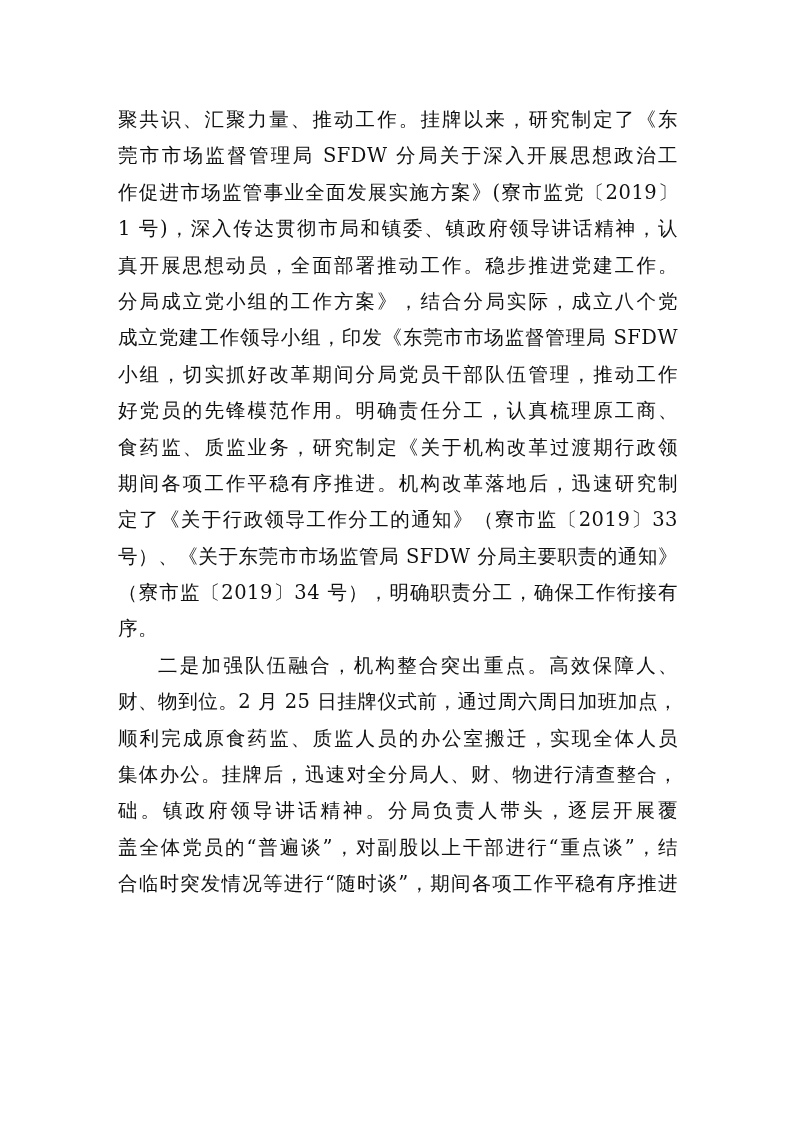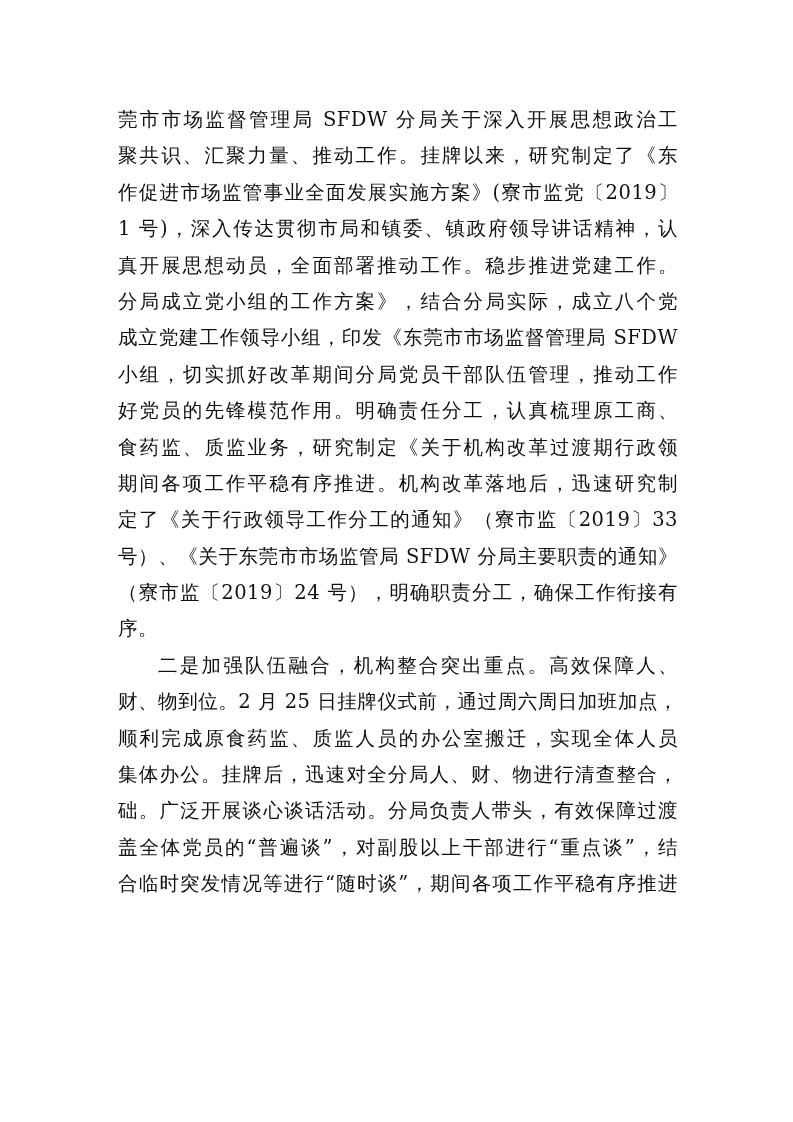--- a/index.html
+++ b/index.html
@@ -25,38 +25,38 @@
   }
   .line.last { text-align-last: left; }
   .indent { padding-left: 40px; }
   .bold { font-weight: normal; }
 </style>
 </head>
 <body>
 
 <div class="page">
   <div>
+    <span class="line">聚共识、汇聚力量、推动工作。挂牌以来，研究制定了《东</span>
     <span class="line">莞市市场监督管理局 SFDW 分局关于深入开展思想政治工</span>
-    <span class="line">聚共识、汇聚力量、推动工作。挂牌以来，研究制定了《东</span>
     <span class="line">作促进市场监管事业全面发展实施方案》(寮市监党〔2019〕</span>
     <span class="line">1 号)，深入传达贯彻市局和镇委、镇政府领导讲话精神，认</span>
     <span class="line">真开展思想动员，全面部署推动工作。稳步推进党建工作。</span>
     <span class="line">分局成立党小组的工作方案》，结合分局实际，成立八个党</span>
     <span class="line">成立党建工作领导小组，印发《东莞市市场监督管理局 SFDW</span>
     <span class="line">小组，切实抓好改革期间分局党员干部队伍管理，推动工作</span>
     <span class="line">好党员的先锋模范作用。明确责任分工，认真梳理原工商、</span>
     <span class="line">食药监、质监业务，研究制定《关于机构改革过渡期行政领</span>
     <span class="line">期间各项工作平稳有序推进。机构改革落地后，迅速研究制</span>
     <span class="line">定了《关于行政领导工作分工的通知》（寮市监〔2019〕33</span>
     <span class="line">号）、《关于东莞市市场监管局 SFDW 分局主要职责的通知》</span>
-    <span class="line">（寮市监〔2019〕24 号），明确职责分工，确保工作衔接有</span>
+    <span class="line">（寮市监〔2019〕34 号），明确职责分工，确保工作衔接有</span>
     <span class="line last">序。</span>
   </div>
   <div>
     <span class="line indent"><span class="bold">二是加强队伍融合，机构整合突出重点。</span><span>高效保障人、</span></span>
     <span class="line">财、物到位。2 月 25 日挂牌仪式前，通过周六周日加班加点，</span>
     <span class="line">顺利完成原食药监、质监人员的办公室搬迁，实现全体人员</span>
     <span class="line">集体办公。挂牌后，迅速对全分局人、财、物进行清查整合，</span>
-    <span class="line">础。广泛开展谈心谈话活动。分局负责人带头，有效保障过渡</span>
+    <span class="line">础。镇政府领导讲话精神。分局负责人带头，逐层开展覆</span>
     <span class="line">盖全体党员的“普遍谈”，对副股以上干部进行“重点谈”，结</span>
     <span class="line">合临时突发情况等进行“随时谈”，期间各项工作平稳有序推进</span>
   </div>
 </div>
 
 </body></html>

